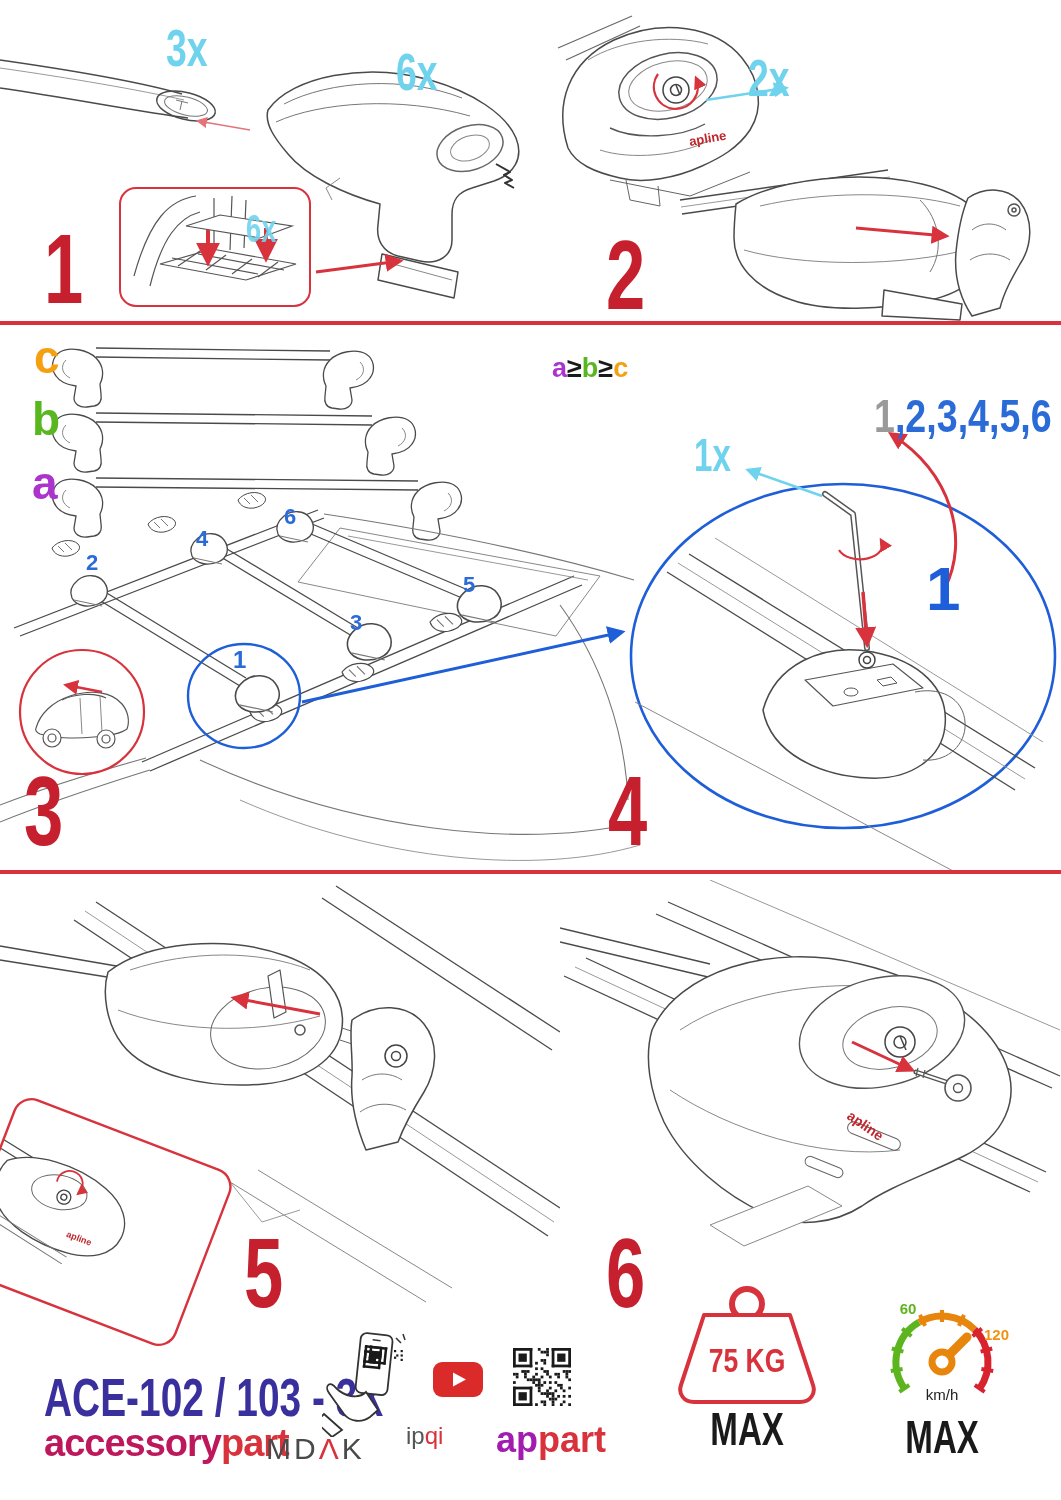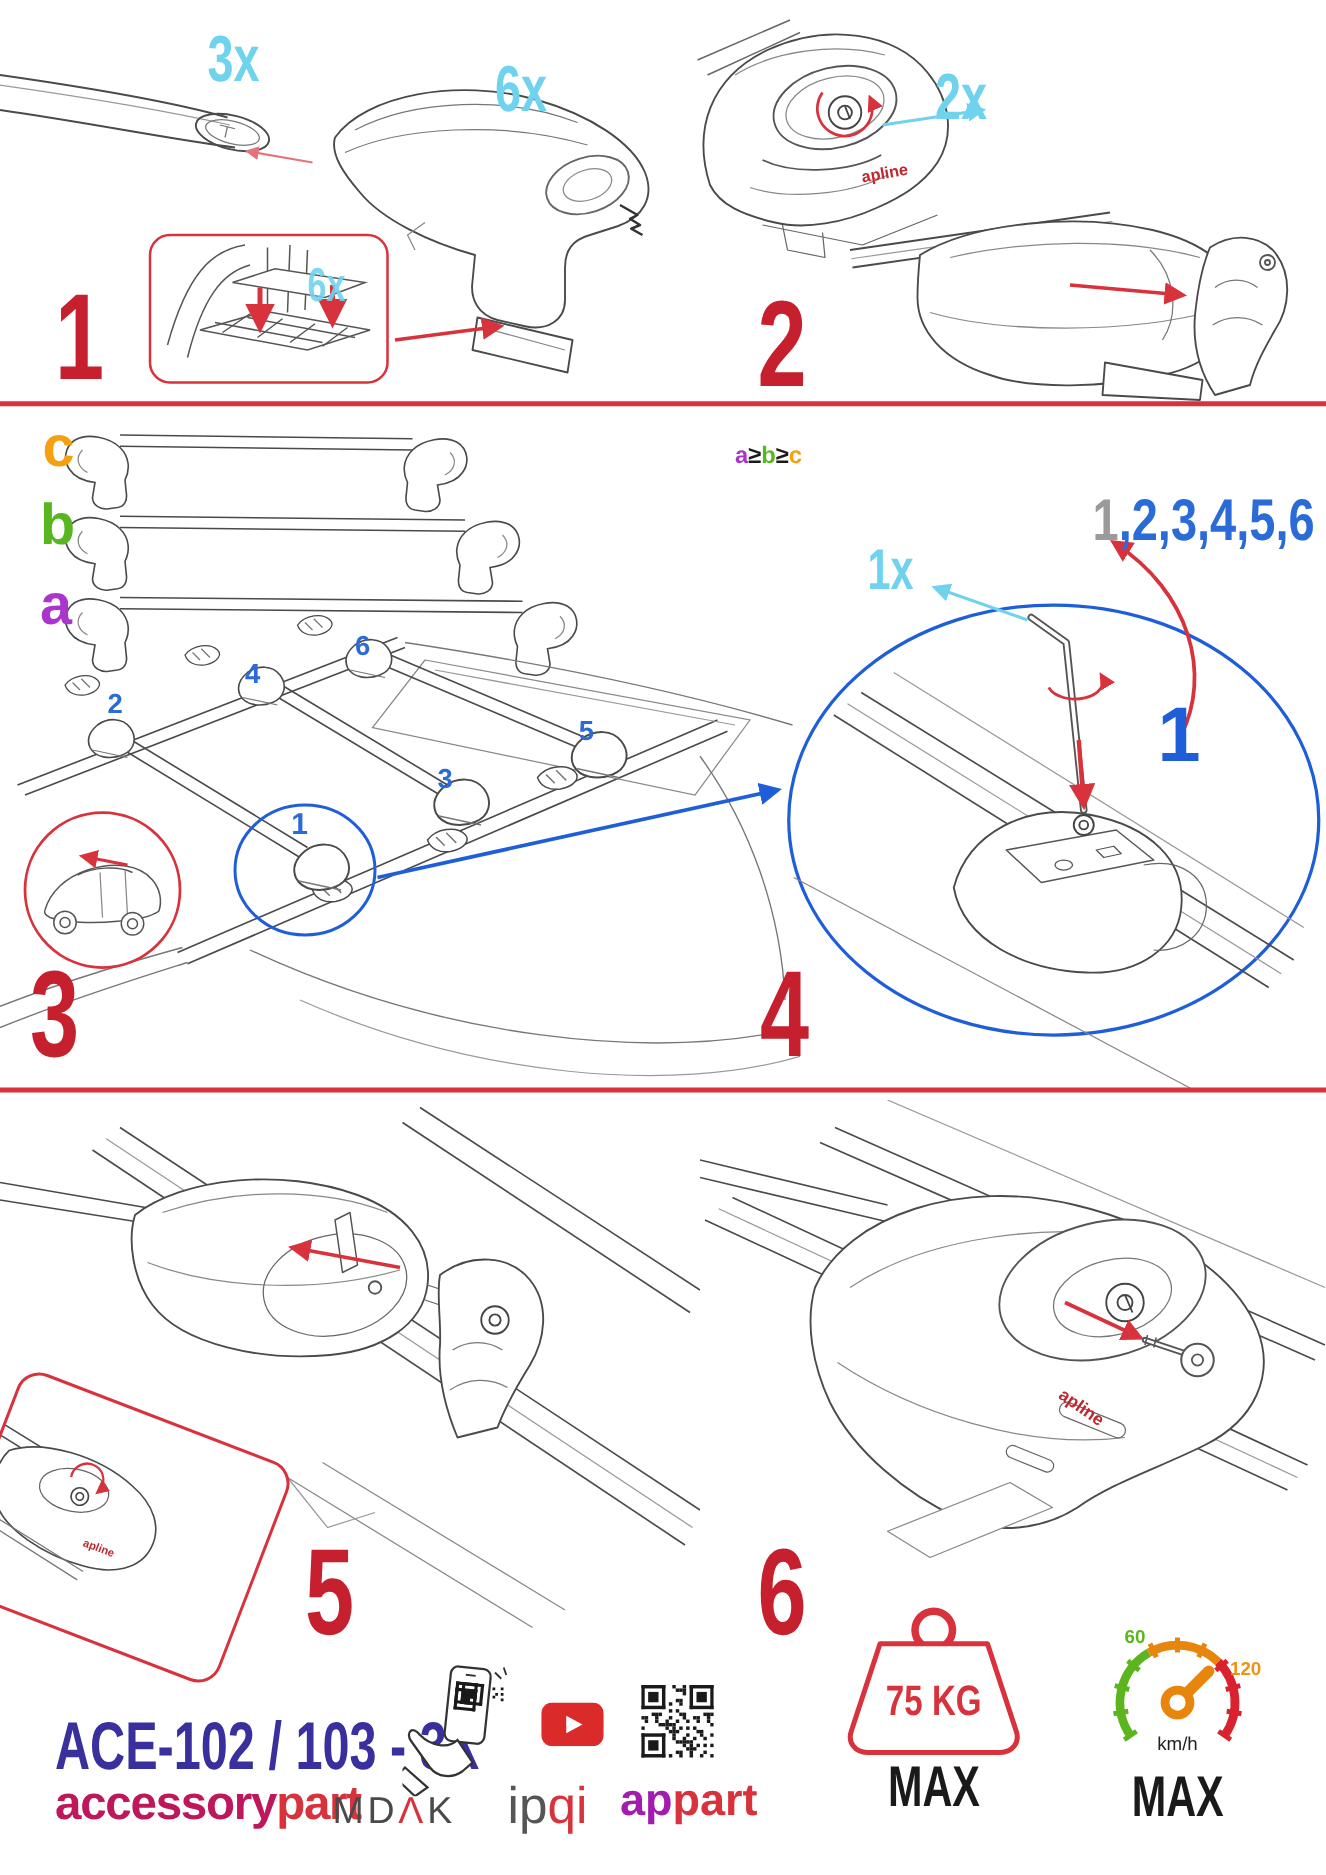--- a/index.html
+++ b/index.html
@@ -240,21 +240,21 @@
   </g>
   <g>
     <path d="M210,104 L238,124 L252,258" fill="none" stroke="#555" stroke-width="6" stroke-linejoin="round" stroke-linecap="round"></path>
     <path d="M210,104 L238,124 L252,258" fill="none" stroke="#fff" stroke-width="3" stroke-linejoin="round" stroke-linecap="round"></path>
   </g>
   <path d="M224,160 A22,14 0 1 0 266,150" fill="none" stroke="#d8323c" stroke-width="2.2" marker-end="url(#mr)"></path>
   <line x1="248" y1="202" x2="252" y2="254" stroke="#d8323c" stroke-width="3.5" marker-end="url(#mr)"></line>
   <path d="M330,198 C354,150 338,84 276,44" fill="none" stroke="#d8323c" stroke-width="3" marker-end="url(#mr)"></path>
   <line x1="207" y1="106" x2="133" y2="80" stroke="#6fd3ee" stroke-width="2.5" marker-end="url(#mc)"></line>
 </svg>
-<div class="t" style="left:588px;top:355px;font-size:19px;font-weight:bold"><span style="color:#ab35cc">a</span><span style="color:#1a1a1a">≥</span><span style="color:#58b71f">b</span><span style="color:#1a1a1a">≥</span><span style="color:#f5a011">c</span></div>
+<div class="t" style="left:552px;top:355px;font-size:27px;font-weight:bold"><span style="color:#ab35cc">a</span><span style="color:#1a1a1a">≥</span><span style="color:#58b71f">b</span><span style="color:#1a1a1a">≥</span><span style="color:#f5a011">c</span></div>
 <div class="t" style="left:874px;top:392px;font-size:47px"><span class="cond8"><span style="color:#9a9a9a">1</span><span style="color:#2b6bd8">,2,3,4,5,6</span></span></div>
 <div class="t qty" style="left:694px;top:432px;font-size:46px"><span class="cond">1x</span></div>
 <div class="t" style="left:926px;top:558px;font-size:62px;font-weight:bold;color:#1e5ed8">1</div>
 <div class="t num" style="left:608px;top:762px"><span class="cond">4</span></div>
 
 <div class="sep" style="top:870px"></div>
 
 <svg class="ill" style="left:0;top:880px" width="560" height="478" viewBox="0 0 560 478">
   <g fill="none" stroke="#4a4a4a" stroke-width="1.3">
     <path d="M96,22 L560,328"></path>
@@ -370,21 +370,21 @@
       <rect x="6.6000000000000005" y="8.8" width="2.2" height="2.2" fill="#1a1a1a"></rect>
     </g>
   <path d="M14,56 C8,48 2,54 7,61 L22,82 C28,90 40,91 48,85 L56,78 L44,60 C36,68 22,64 14,56 Z" fill="#fff" stroke="#333" stroke-width="1.8"></path>
   <polygon points="2,82 20,98 10,105 -6,90" fill="#fff" stroke="#333" stroke-width="1.8"></polygon>
 </svg>
 
 <svg class="ill" style="left:433px;top:1362px" width="50" height="35" viewBox="0 0 50 35">
   <rect width="50" height="35" rx="9" fill="#da2a29"></rect>
   <polygon points="20,10.5 33,17.5 20,24.5" fill="#fff"></polygon>
 </svg>
-<div class="t" style="left:406px;top:1424px;font-size:41px"><span style="color:#555">ip</span><span style="color:#d8323c">qi</span></div>
+<div class="t" style="left:406px;top:1424px;font-size:24px"><span style="color:#555">ip</span><span style="color:#d8323c">qi</span></div>
 
 <svg class="ill" style="left:513px;top:1348px" width="58" height="62" viewBox="0 0 58 62">
   <g id="qr-main">
       <rect x="0" y="0" width="19.333333333333332" height="2.761904761904762" fill="#1a1a1a"></rect>
       <rect x="0" y="16.57142857142857" width="19.333333333333332" height="2.761904761904762" fill="#1a1a1a"></rect>
       <rect x="0" y="0" width="2.761904761904762" height="19.333333333333332" fill="#1a1a1a"></rect>
       <rect x="16.57142857142857" y="0" width="2.761904761904762" height="19.333333333333332" fill="#1a1a1a"></rect>
       <rect x="5.523809523809524" y="5.523809523809524" width="8.285714285714285" height="8.285714285714285" fill="#1a1a1a"></rect>
       <rect x="38.666666666666664" y="0" width="19.333333333333332" height="2.761904761904762" fill="#1a1a1a"></rect>
       <rect x="38.666666666666664" y="16.57142857142857" width="19.333333333333332" height="2.761904761904762" fill="#1a1a1a"></rect>

